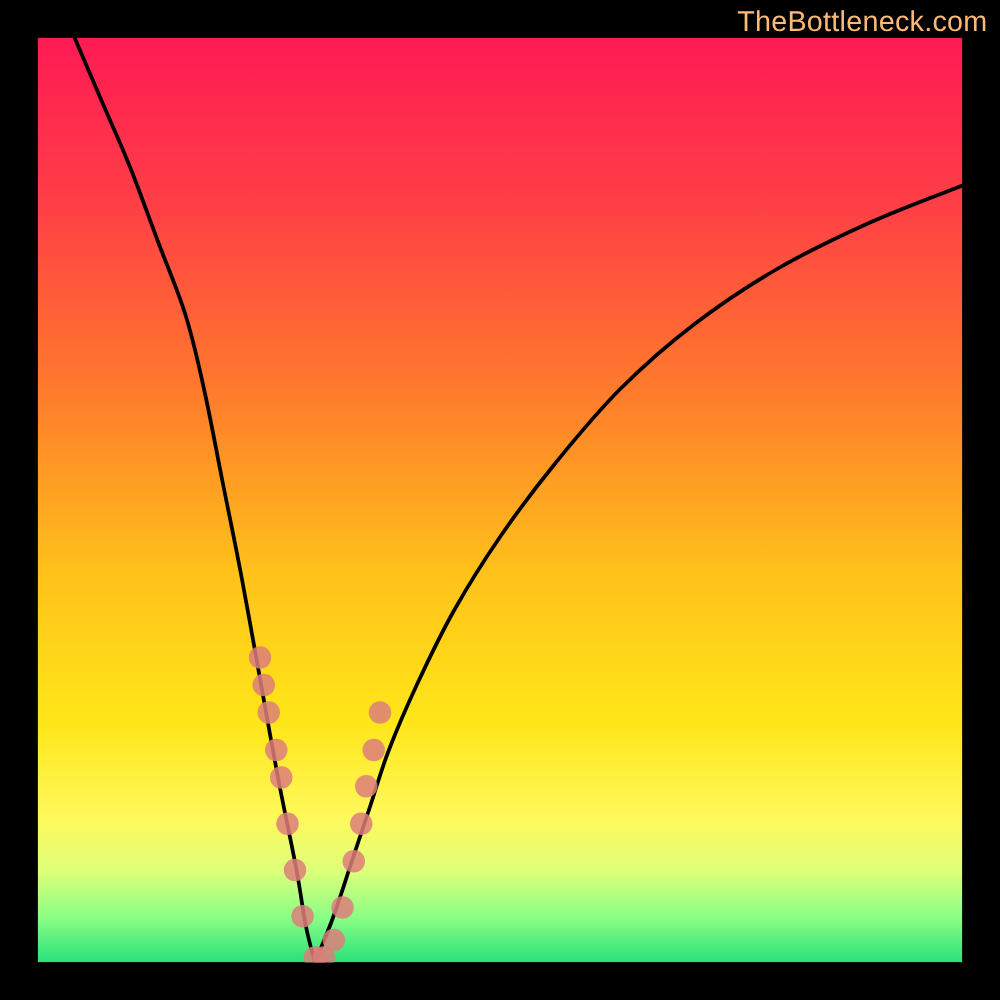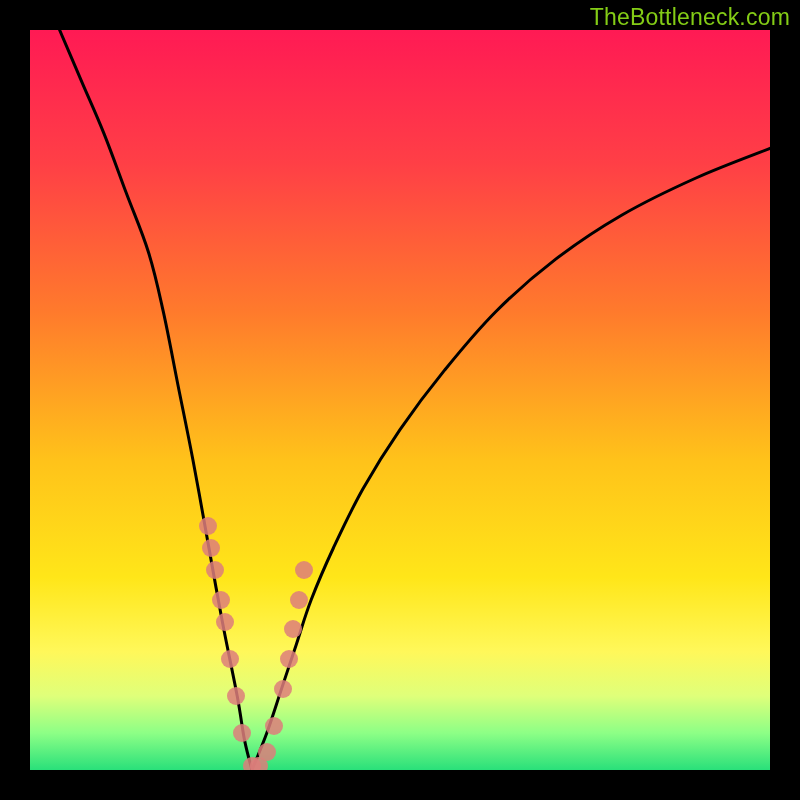--- a/index.html
+++ b/index.html
@@ -26,21 +26,21 @@
     overflow: hidden;
   }
   .gradient-bg {
     position: absolute;
     inset: 0;
   }
   .watermark {
     position: absolute;
     top: 4px;
     right: 10px;
-    color: #84cc16;
+    color: #fdba74;
     font-size: 23px;
     font-weight: 500;
     letter-spacing: 0.2px;
     font-family: Arial, Helvetica, sans-serif;
   }
   svg.curves {
     position: absolute;
     inset: 0;
     width: 100%;
     height: 100%;

